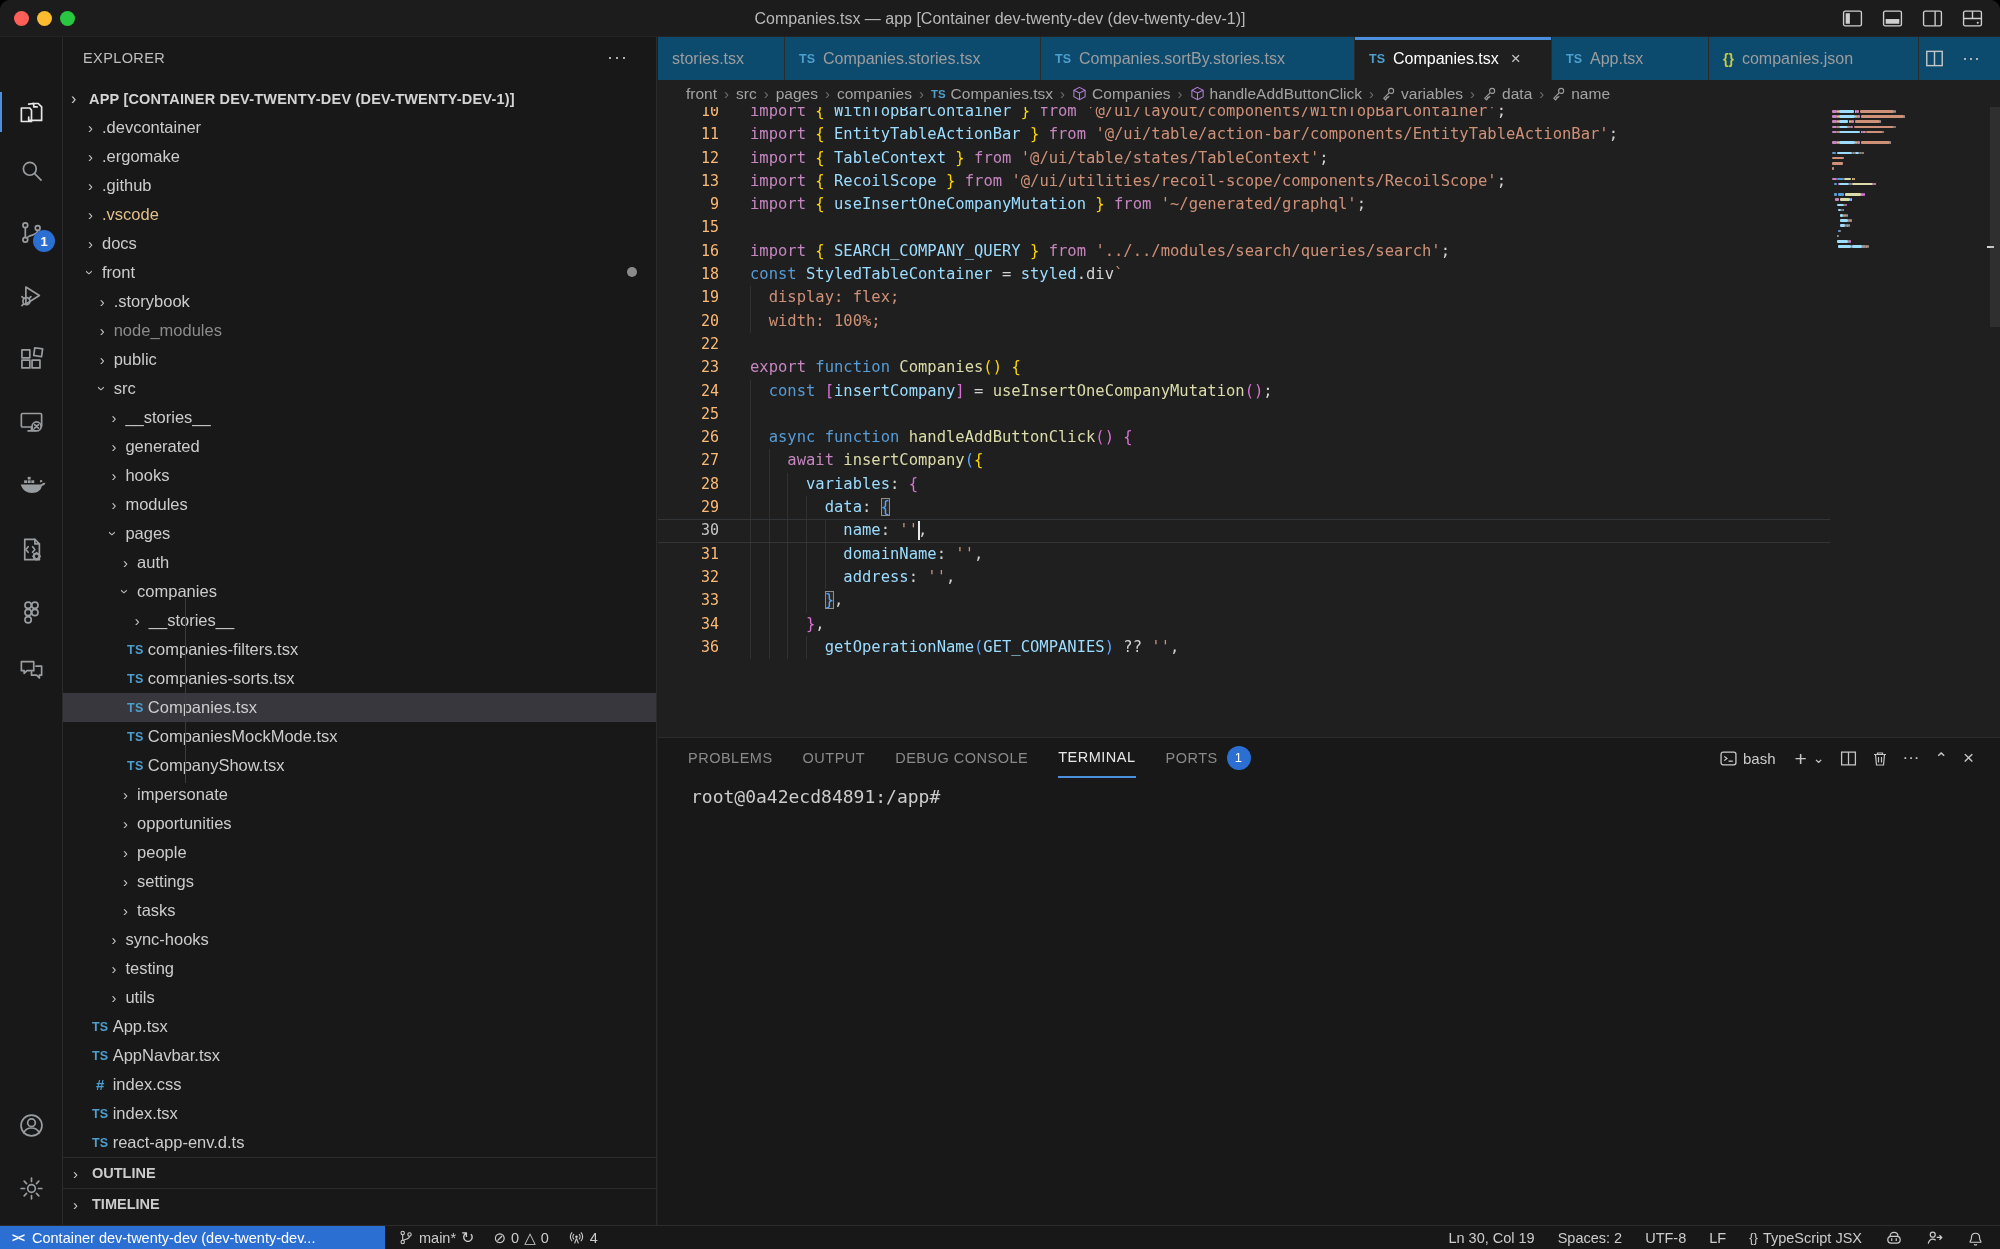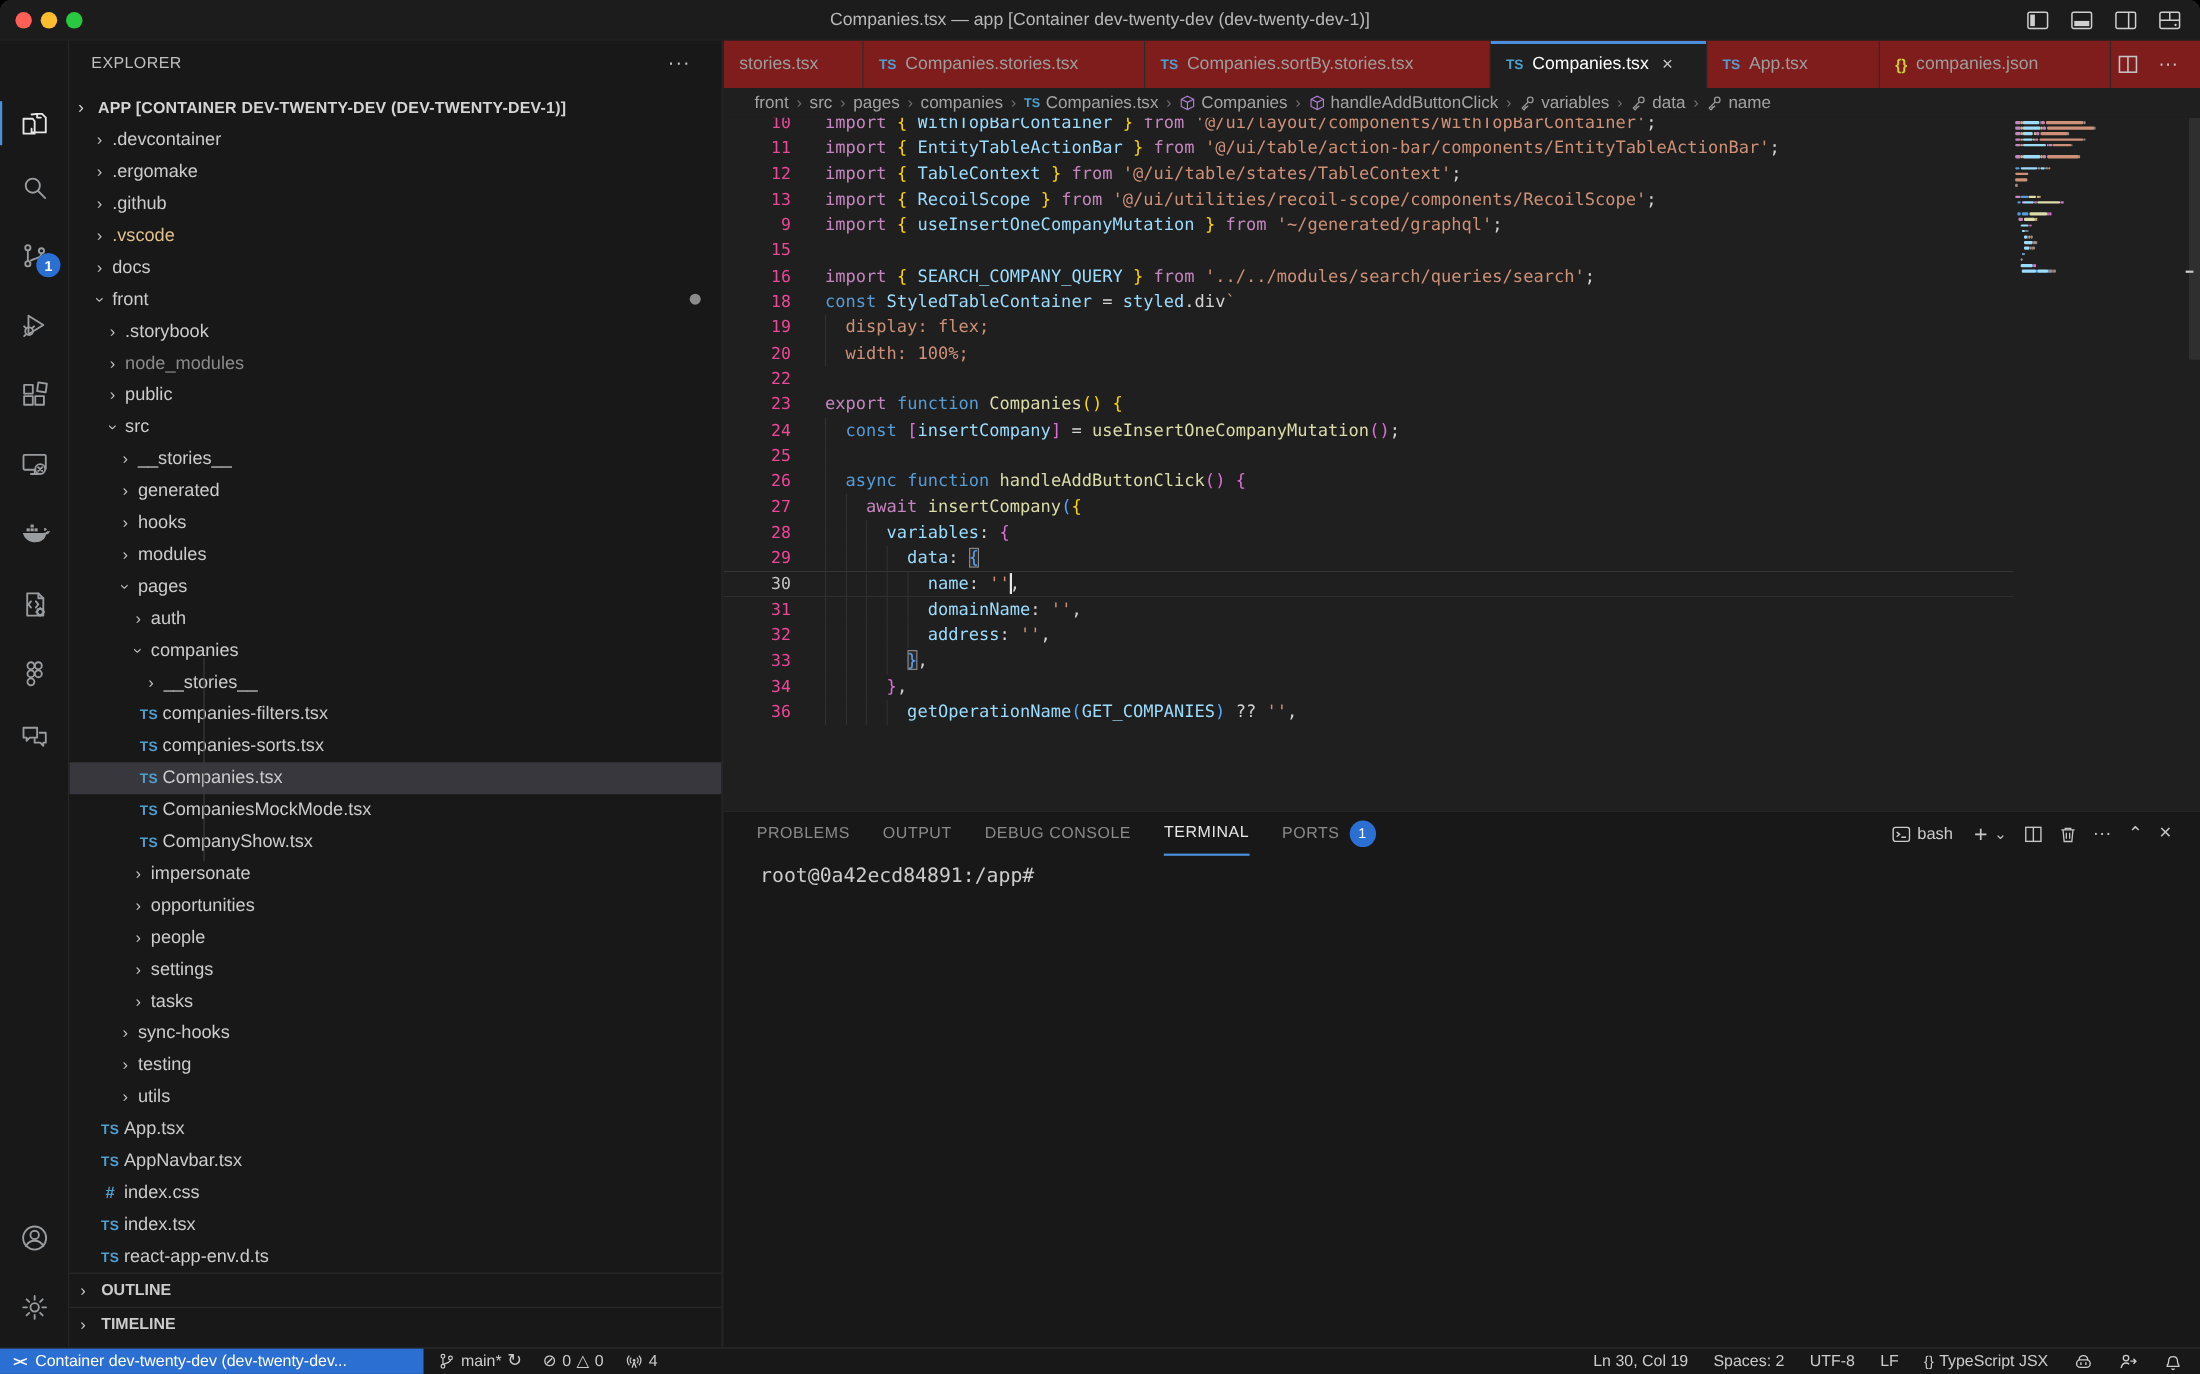--- a/index.html
+++ b/index.html
@@ -44,21 +44,21 @@
   .trow .ficon.css { color:#4d9fce; font-size:15px; }
   .trow.dim { color:#8b8b8b; }
   .trow.modified { color:#e2c08d; }
   .tree-guide { position:absolute; left:122px; top:561px; width:1px; height:185px; background:#3c3c3c; }
   .sb-dot { position:absolute; left:564px; top:230px; width:10px; height:10px; border-radius:50%; background:#8b8b8b; }
   .sb-bottom { position:absolute; left:0; width:100%; height:31px; border-top:1px solid #2b2b2b; display:flex; align-items:center; cursor:pointer; }
   .sb-bottom .chev { margin-left:10px; color:#cccccc; font-size:15px; width:15px; }
   .sb-bottom .lbl { margin-left:4px; color:#cccccc; font-weight:bold; font-size:14.5px; }
 
   
-  .tabsrow { position:absolute; left:0; top:0; right:0; height:43px; background:#7f1d1d; display:flex; }
+  .tabsrow { position:absolute; left:0; top:0; right:0; height:43px; background:#0c4a6e; display:flex; }
   .tab { position:relative; height:43px; display:flex; align-items:center; border-right:1px solid #2b2b2b; color:#9d9d9d;
     font-size:16px; padding:0 14px; cursor:pointer; overflow:hidden; white-space:nowrap; flex:none; }
   .tab .ficon { margin-right:8px; font-weight:bold; }
   .tab .ficon.ts { color:#4d9fce; font-size:12.5px; }
   .tab .ficon.json { color:#cbcb41; font-size:14px; }
   .tab.active { background:#1f1f1f; color:#ffffff; }
   .tab.active:before { content:""; position:absolute; left:0; top:0; right:0; height:2.5px; background:#4c8fdd; }
   .tab .close { margin-left:12px; color:#c5c5c5; font-size:17px; }
   .tab-actions { position:absolute; right:0; top:0; height:43px; display:flex; align-items:center; gap:18px; padding-right:20px; color:#c5c5c5; }
 
@@ -67,21 +67,21 @@
     padding-left:28px; color:#a3a3a3; font-size:15.5px; white-space:nowrap; }
   .bc-item { display:flex; align-items:center; cursor:pointer; }
   .bc-sep { margin:0 7px; color:#6f6f6f; font-size:15px; }
   .bc-ico { margin-right:5px; display:flex; align-items:center; }
   .bc-ico.ts { color:#4d9fce; font-weight:bold; font-size:11.5px; }
 
   
   .editor { position:absolute; left:0; top:70px; right:0; height:630px; overflow:hidden; background:#1f1f1f; }
   .codelines { position:absolute; left:0; top:-7px; right:0; font-family:"DejaVu Sans Mono", monospace; font-size:15.5px; }
   .cline { position:relative; height:23.3px; display:flex; width:1172px; }
-  .cline .gut { width:83px; flex:none; text-align:right; padding-right:22px; color:#ec4899; line-height:23.3px; font-size:15px; }
+  .cline .gut { width:83px; flex:none; text-align:right; padding-right:22px; color:#fdba74; line-height:23.3px; font-size:15px; }
   .cline.current .gut { color:#c6c6c6; }
   .cline.current { box-shadow: inset 0 1px 0 #333638, inset 0 -1px 0 #333638; }
   .cline .ctext { position:relative; white-space:pre; line-height:23.3px; padding-left:9px; }
   .iguide { position:absolute; top:0; bottom:0; width:1px; background:#313131; }
   .tk-k1{color:#C586C0} .tk-k2{color:#569CD6} .tk-v{color:#9CDCFE} .tk-f{color:#DCDCAA} .tk-s{color:#CE9178}
   .tk-t{color:#D4D4D4} .tk-g{color:#ffd602} .tk-p{color:#DA70D6} .tk-u{color:#58a6ff}
   .boxed { outline:1px solid #8f8f8f; outline-offset:-1px; background:rgba(90,90,90,.18); }
   .cursor { position:absolute; width:2px; height:19px; background:#e8e8e8; top:2px; }
   .minimap { position:absolute; right:88px; top:3px; width:80px; }
   .mline { position:absolute; height:2.6px; border-radius:1px; }

